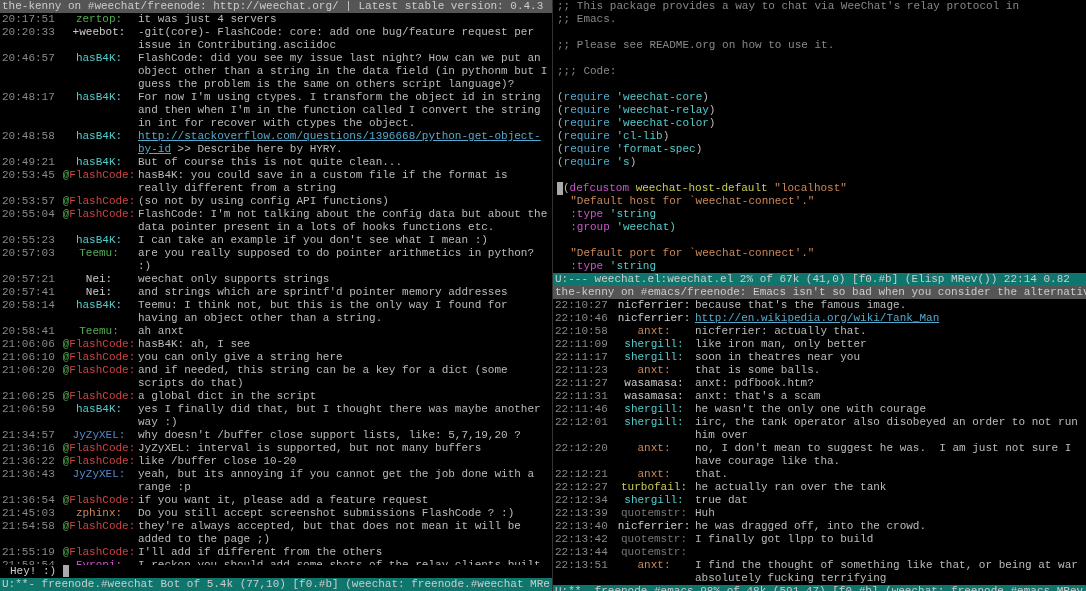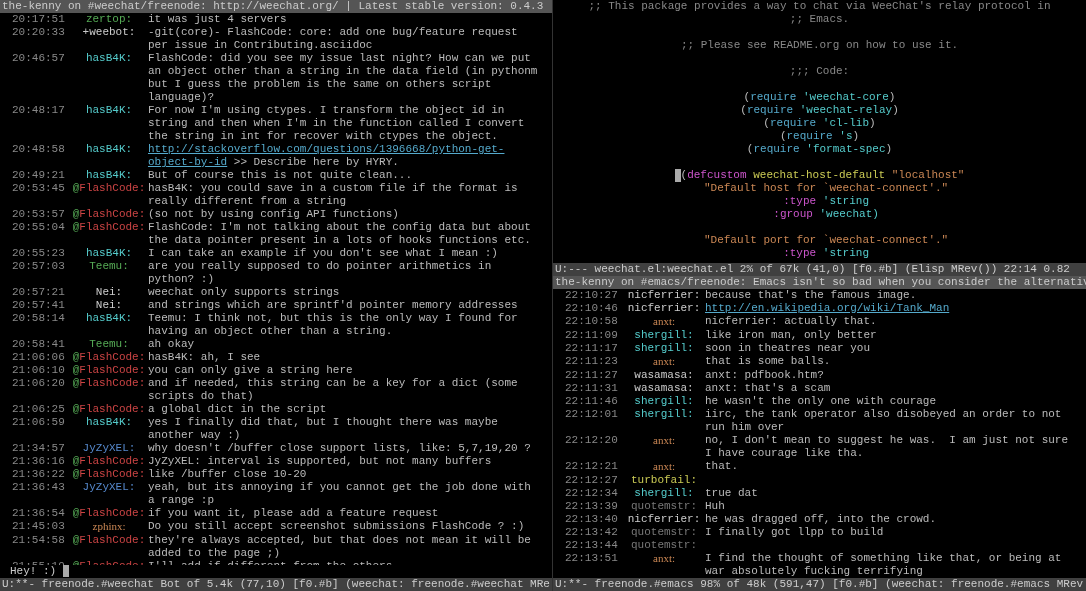--- a/index.html
+++ b/index.html
@@ -11,40 +11,40 @@
   line-height: 13px;
   width: 1086px;
   height: 591px;
   overflow: hidden;
   display: flex;
 }
 .pane { height: 100%; display: flex; flex-direction: column; }
 .left { width: 553px; border-right: 1px solid #333; }
 .right { width: 533px; display: flex; flex-direction: column; }
 .titlebar { background: #555; color: #ccc; padding: 0 2px; white-space: nowrap; overflow: hidden; }
-.chat { flex: 1; overflow: hidden; padding: 0 12px; }
+.chat { flex: 1; overflow: hidden; padding: 0 2px; }
 .line { display: flex; white-space: pre; }
 .ts { color: #888; width: 58px; flex-shrink: 0; }
 .nick { width: 78px; flex-shrink: 0; text-align: center; }
 .msg { flex: 1; white-space: pre-wrap; color: #bbb; }
 .n-green { color: #5a5; }
 .n-cyan { color: #5cc; }
 .n-red { color: #c44; }
-.n-orange { color: #c85; font-family: Liberation Serif, serif; }
+.n-orange { color: #c85; }
 .n-purple { color: #c5c; }
 .n-blue { color: #58c; }
 .n-white { color: #ccc; }
 .n-yellow { color: #cc5; }
 .n-gray { color: #777; }
 .op { color: #5a5; }
 a.link { color: #5ac; text-decoration: underline; }
 .input { color: #ccc; padding: 0 10px; }
 .cursor { background: #aaa; color: #000; }
-.modeline { background: #404040; color: #ccc; padding: 0 2px; white-space: nowrap; overflow: hidden; }
-.code-pane { flex: 1; padding: 0 4px; overflow: hidden; text-align: center; }
+.modeline { background: #0f766e; color: #ccc; padding: 0 2px; white-space: nowrap; overflow: hidden; }
+.code-pane { flex: 1; padding: 0 4px; overflow: hidden; }
 .code-line { white-space: pre; }
 .comment { color: #888; }
 .paren { color: #bbb; }
 .kw-require { color: #5ac; }
 .sym { color: #5cc; }
 .str { color: #c85; }
 .defcustom { color: #c5c; }
 .fname { color: #cc5; }
 .keyword { color: #c5c; }
 .right-top { height: 290px; display: flex; flex-direction: column; }
@@ -64,21 +64,21 @@
       <div class="line"><span class="ts">20:48:58</span><span class="nick"><span class="n-cyan">hasB4K:</span></span><span class="msg"><a class="link">http://stackoverflow.com/questions/1396668/python-get-object-by-id</a> &gt;&gt; Describe here by HYRY.</span></div>
       <div class="line"><span class="ts">20:49:21</span><span class="nick"><span class="n-cyan">hasB4K:</span></span><span class="msg">But of course this is not quite clean...</span></div>
       <div class="line"><span class="ts">20:53:45</span><span class="nick"><span class="op">@</span><span class="n-red">FlashCode:</span></span><span class="msg">hasB4K: you could save in a custom file if the format is really different from a string</span></div>
       <div class="line"><span class="ts">20:53:57</span><span class="nick"><span class="op">@</span><span class="n-red">FlashCode:</span></span><span class="msg">(so not by using config API functions)</span></div>
       <div class="line"><span class="ts">20:55:04</span><span class="nick"><span class="op">@</span><span class="n-red">FlashCode:</span></span><span class="msg">FlashCode: I'm not talking about the config data but about the data pointer present in a lots of hooks functions etc.</span></div>
       <div class="line"><span class="ts">20:55:23</span><span class="nick"><span class="n-cyan">hasB4K:</span></span><span class="msg">I can take an example if you don't see what I mean :)</span></div>
       <div class="line"><span class="ts">20:57:03</span><span class="nick"><span class="n-green">Teemu:</span></span><span class="msg">are you really supposed to do pointer arithmetics in python? :)</span></div>
       <div class="line"><span class="ts">20:57:21</span><span class="nick"><span class="n-white">Nei:</span></span><span class="msg">weechat only supports strings</span></div>
       <div class="line"><span class="ts">20:57:41</span><span class="nick"><span class="n-white">Nei:</span></span><span class="msg">and strings which are sprintf'd pointer memory addresses</span></div>
       <div class="line"><span class="ts">20:58:14</span><span class="nick"><span class="n-cyan">hasB4K:</span></span><span class="msg">Teemu: I think not, but this is the only way I found for having an object other than a string.</span></div>
-      <div class="line"><span class="ts">20:58:41</span><span class="nick"><span class="n-green">Teemu:</span></span><span class="msg">ah okay</span></div>
+      <div class="line"><span class="ts">20:58:41</span><span class="nick"><span class="n-green">Teemu:</span></span><span class="msg">ah anxt</span></div>
       <div class="line"><span class="ts">21:06:06</span><span class="nick"><span class="op">@</span><span class="n-red">FlashCode:</span></span><span class="msg">hasB4K: ah, I see</span></div>
       <div class="line"><span class="ts">21:06:10</span><span class="nick"><span class="op">@</span><span class="n-red">FlashCode:</span></span><span class="msg">you can only give a string here</span></div>
       <div class="line"><span class="ts">21:06:20</span><span class="nick"><span class="op">@</span><span class="n-red">FlashCode:</span></span><span class="msg">and if needed, this string can be a key for a dict (some scripts do that)</span></div>
       <div class="line"><span class="ts">21:06:25</span><span class="nick"><span class="op">@</span><span class="n-red">FlashCode:</span></span><span class="msg">a global dict in the script</span></div>
       <div class="line"><span class="ts">21:06:59</span><span class="nick"><span class="n-cyan">hasB4K:</span></span><span class="msg">yes I finally did that, but I thought there was maybe another way :)</span></div>
       <div class="line"><span class="ts">21:34:57</span><span class="nick"><span class="n-blue">JyZyXEL:</span></span><span class="msg">why doesn't /buffer close support lists, like: 5,7,19,20 ?</span></div>
       <div class="line"><span class="ts">21:36:16</span><span class="nick"><span class="op">@</span><span class="n-red">FlashCode:</span></span><span class="msg">JyZyXEL: interval is supported, but not many buffers</span></div>
       <div class="line"><span class="ts">21:36:22</span><span class="nick"><span class="op">@</span><span class="n-red">FlashCode:</span></span><span class="msg">like /buffer close 10-20</span></div>
       <div class="line"><span class="ts">21:36:43</span><span class="nick"><span class="n-blue">JyZyXEL:</span></span><span class="msg">yeah, but its annoying if you cannot get the job done with a range :p</span></div>
       <div class="line"><span class="ts">21:36:54</span><span class="nick"><span class="op">@</span><span class="n-red">FlashCode:</span></span><span class="msg">if you want it, please add a feature request</span></div>
@@ -96,23 +96,24 @@
     <div class="code-pane" id="code-pane">
         <div class="code-line"><span class="comment">;; This package provides a way to chat via WeeChat's relay protocol in</span></div>
         <div class="code-line"><span class="comment">;; Emacs.</span></div>
         <div class="code-line">&nbsp;</div>
         <div class="code-line"><span class="comment">;; Please see README.org on how to use it.</span></div>
         <div class="code-line">&nbsp;</div>
         <div class="code-line"><span class="comment">;;; Code:</span></div>
         <div class="code-line">&nbsp;</div>
         <div class="code-line"><span class="paren">(</span><span class="kw-require">require</span> <span class="sym">'weechat-core</span><span class="paren">)</span></div>
         <div class="code-line"><span class="paren">(</span><span class="kw-require">require</span> <span class="sym">'weechat-relay</span><span class="paren">)</span></div>
+        <div class="code-line"><span class="paren">(</span><span class="kw-require">require</span> <span class="sym">'weechat-color</span><span class="paren">)</span></div>
         <div class="code-line"><span class="paren">(</span><span class="kw-require">require</span> <span class="sym">'cl-lib</span><span class="paren">)</span></div>
+        <div class="code-line"><span class="paren">(</span><span class="kw-require">require</span> <span class="sym">'format-spec</span><span class="paren">)</span></div>
         <div class="code-line"><span class="paren">(</span><span class="kw-require">require</span> <span class="sym">'s</span><span class="paren">)</span></div>
-        <div class="code-line"><span class="paren">(</span><span class="kw-require">require</span> <span class="sym">'format-spec</span><span class="paren">)</span></div>
         <div class="code-line">&nbsp;</div>
         <div class="code-line"><span class="caret">&nbsp;</span><span class="paren">(</span><span class="defcustom">defcustom</span> <span class="fname">weechat-host-default</span> <span class="str">"localhost"</span></div>
         <div class="code-line"><span class="str">  "Default host for `weechat-connect'."</span></div>
         <div class="code-line">  <span class="keyword">:type</span> <span class="sym">'string</span></div>
         <div class="code-line">  <span class="keyword">:group</span> <span class="sym">'weechat)</span></div>
         <div class="code-line">&nbsp;</div>
         <div class="code-line"><span class="str">  "Default port for `weechat-connect'."</span></div>
         <div class="code-line">  <span class="keyword">:type</span> <span class="sym">'string</span></div>
       </div>
     <div class="modeline">U:---  weechat.el:weechat.el    2% of 67k  (41,0)      [f0.#b] (Elisp MRev()) 22:14 0.82</div>
@@ -125,21 +126,21 @@
         <div class="line"><span class="ts">22:10:58</span><span class="nick" style="width: 82px;"><span class="n-orange">anxt:</span></span><span class="msg">nicferrier: actually that.</span></div>
         <div class="line"><span class="ts">22:11:09</span><span class="nick" style="width: 82px;"><span class="n-cyan">shergill:</span></span><span class="msg">like iron man, only better</span></div>
         <div class="line"><span class="ts">22:11:17</span><span class="nick" style="width: 82px;"><span class="n-cyan">shergill:</span></span><span class="msg">soon in theatres near you</span></div>
         <div class="line"><span class="ts">22:11:23</span><span class="nick" style="width: 82px;"><span class="n-orange">anxt:</span></span><span class="msg">that is some balls.</span></div>
         <div class="line"><span class="ts">22:11:27</span><span class="nick" style="width: 82px;"><span class="n-white">wasamasa:</span></span><span class="msg">anxt: pdfbook.htm?</span></div>
         <div class="line"><span class="ts">22:11:31</span><span class="nick" style="width: 82px;"><span class="n-white">wasamasa:</span></span><span class="msg">anxt: that's a scam</span></div>
         <div class="line"><span class="ts">22:11:46</span><span class="nick" style="width: 82px;"><span class="n-cyan">shergill:</span></span><span class="msg">he wasn't the only one with courage</span></div>
         <div class="line"><span class="ts">22:12:01</span><span class="nick" style="width: 82px;"><span class="n-cyan">shergill:</span></span><span class="msg">iirc, the tank operator also disobeyed an order to not run him over</span></div>
         <div class="line"><span class="ts">22:12:20</span><span class="nick" style="width: 82px;"><span class="n-orange">anxt:</span></span><span class="msg">no, I don't mean to suggest he was.  I am just not sure I have courage like tha.</span></div>
         <div class="line"><span class="ts">22:12:21</span><span class="nick" style="width: 82px;"><span class="n-orange">anxt:</span></span><span class="msg">that.</span></div>
-        <div class="line"><span class="ts">22:12:27</span><span class="nick" style="width: 82px;"><span class="n-yellow">turbofail:</span></span></div>
+        <div class="line"><span class="ts">22:12:27</span><span class="nick" style="width: 82px;"><span class="n-yellow">turbofail:</span></span><span class="msg">he actually ran over the tank</span></div>
         <div class="line"><span class="ts">22:12:34</span><span class="nick" style="width: 82px;"><span class="n-cyan">shergill:</span></span><span class="msg">true dat</span></div>
         <div class="line"><span class="ts">22:13:39</span><span class="nick" style="width: 82px;"><span class="n-gray">quotemstr:</span></span><span class="msg">Huh</span></div>
         <div class="line"><span class="ts">22:13:40</span><span class="nick" style="width: 82px;"><span class="n-white">nicferrier:</span></span><span class="msg">he was dragged off, into the crowd.</span></div>
         <div class="line"><span class="ts">22:13:42</span><span class="nick" style="width: 82px;"><span class="n-gray">quotemstr:</span></span><span class="msg">I finally got llpp to build</span></div>
         <div class="line"><span class="ts">22:13:44</span><span class="nick" style="width: 82px;"><span class="n-gray">quotemstr:</span></span></div>
         <div class="line"><span class="ts">22:13:51</span><span class="nick" style="width: 82px;"><span class="n-orange">anxt:</span></span><span class="msg">I find the thought of something like that, or being at war absolutely fucking terrifying</span></div>
       </div>
     <div class="modeline">U:**-  freenode.#emacs   98% of 48k  (591,47)     [f0.#b] (weechat: freenode.#emacs MRev F</div>
   </div>
 </div>

